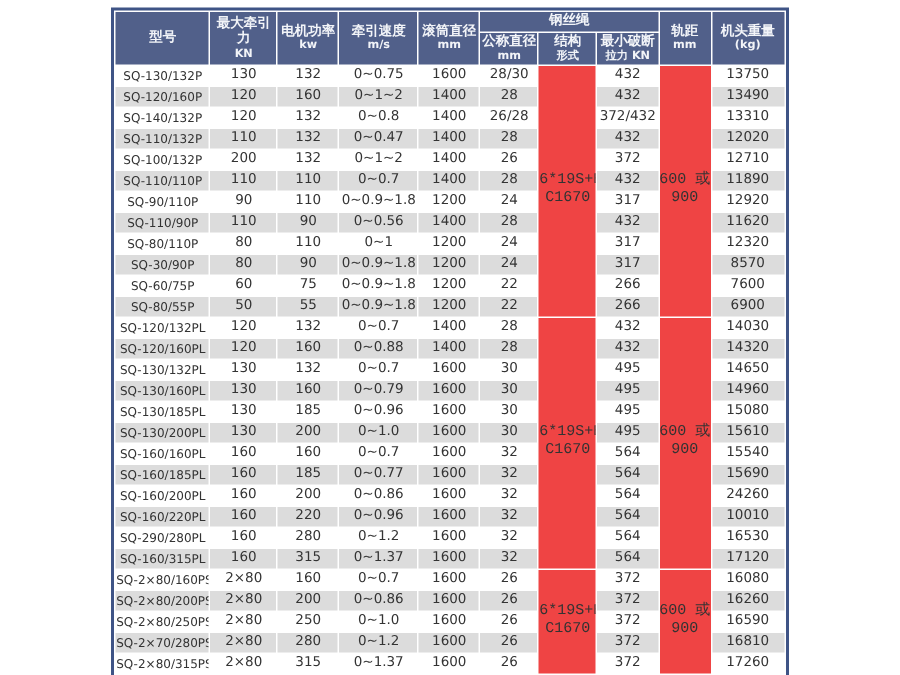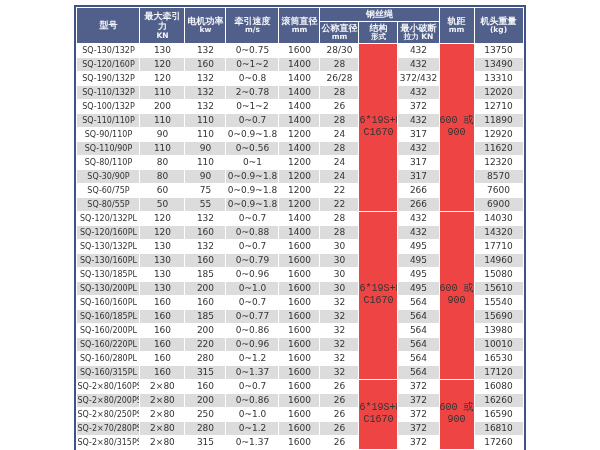--- a/index.html
+++ b/index.html
@@ -138,34 +138,34 @@
           <td class="model">SQ-120/160P</td>
           <td>120</td>
           <td>160</td>
           <td>0~1~2</td>
           <td>1400</td>
           <td>28</td>
           <td>432</td>
           <td>13490</td>
         </tr>
         <tr>
-          <td class="model">SQ-190/132P</td>
+          <td class="model">SQ-140/132P</td>
           <td>120</td>
           <td>132</td>
           <td>0~0.8</td>
           <td>1400</td>
           <td>26/28</td>
           <td>372/432</td>
           <td>13310</td>
         </tr>
         <tr class="alt">
           <td class="model">SQ-110/132P</td>
           <td>110</td>
           <td>132</td>
-          <td>2~0.78</td>
+          <td>0~0.47</td>
           <td>1400</td>
           <td>28</td>
           <td>432</td>
           <td>12020</td>
         </tr>
         <tr>
           <td class="model">SQ-100/132P</td>
           <td>200</td>
           <td>132</td>
           <td>0~1~2</td>
@@ -273,21 +273,21 @@
           <td>14320</td>
         </tr>
         <tr>
           <td class="model">SQ-130/132PL</td>
           <td>130</td>
           <td>132</td>
           <td>0~0.7</td>
           <td>1600</td>
           <td>30</td>
           <td>495</td>
-          <td>17710</td>
+          <td>14650</td>
         </tr>
         <tr class="alt">
           <td class="model">SQ-130/160PL</td>
           <td>130</td>
           <td>160</td>
           <td>0~0.79</td>
           <td>1600</td>
           <td>30</td>
           <td>495</td>
           <td>14960</td>
@@ -333,34 +333,34 @@
           <td>15690</td>
         </tr>
         <tr>
           <td class="model">SQ-160/200PL</td>
           <td>160</td>
           <td>200</td>
           <td>0~0.86</td>
           <td>1600</td>
           <td>32</td>
           <td>564</td>
-          <td>13980</td>
+          <td>24260</td>
         </tr>
         <tr class="alt">
           <td class="model">SQ-160/220PL</td>
           <td>160</td>
           <td>220</td>
           <td>0~0.96</td>
           <td>1600</td>
           <td>32</td>
           <td>564</td>
           <td>10010</td>
         </tr>
         <tr>
-          <td class="model">SQ-160/280PL</td>
+          <td class="model">SQ-290/280PL</td>
           <td>160</td>
           <td>280</td>
           <td>0~1.2</td>
           <td>1600</td>
           <td>32</td>
           <td>564</td>
           <td>16530</td>
         </tr>
         <tr class="alt">
           <td class="model">SQ-160/315PL</td>

